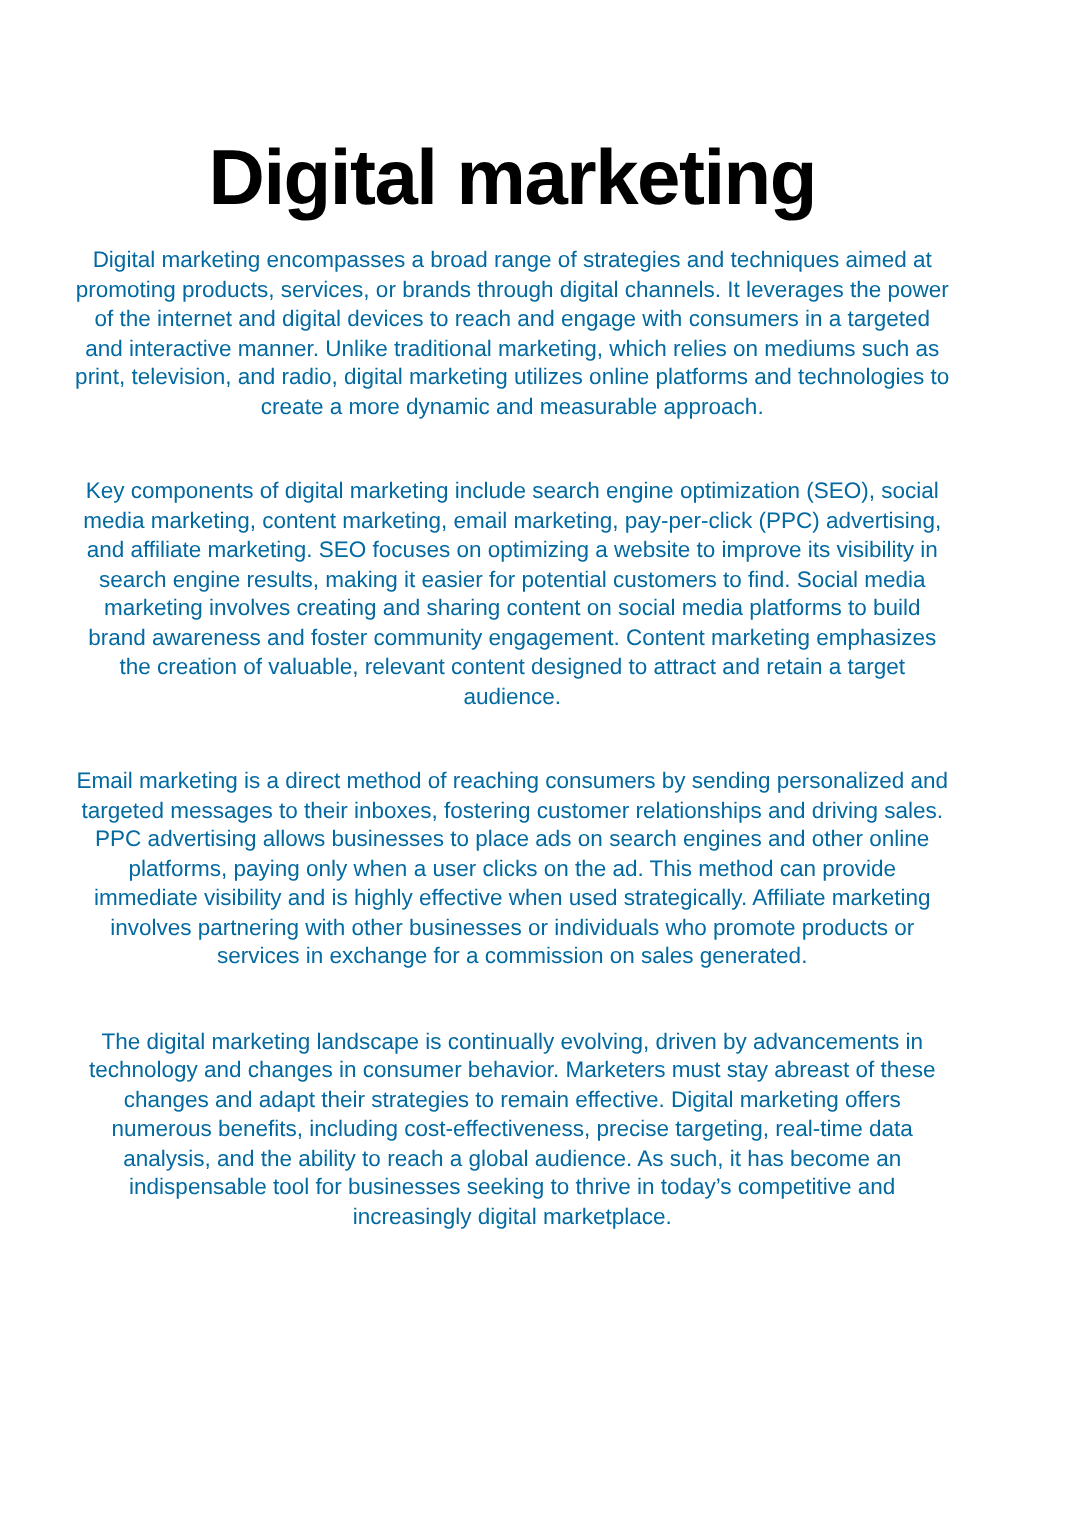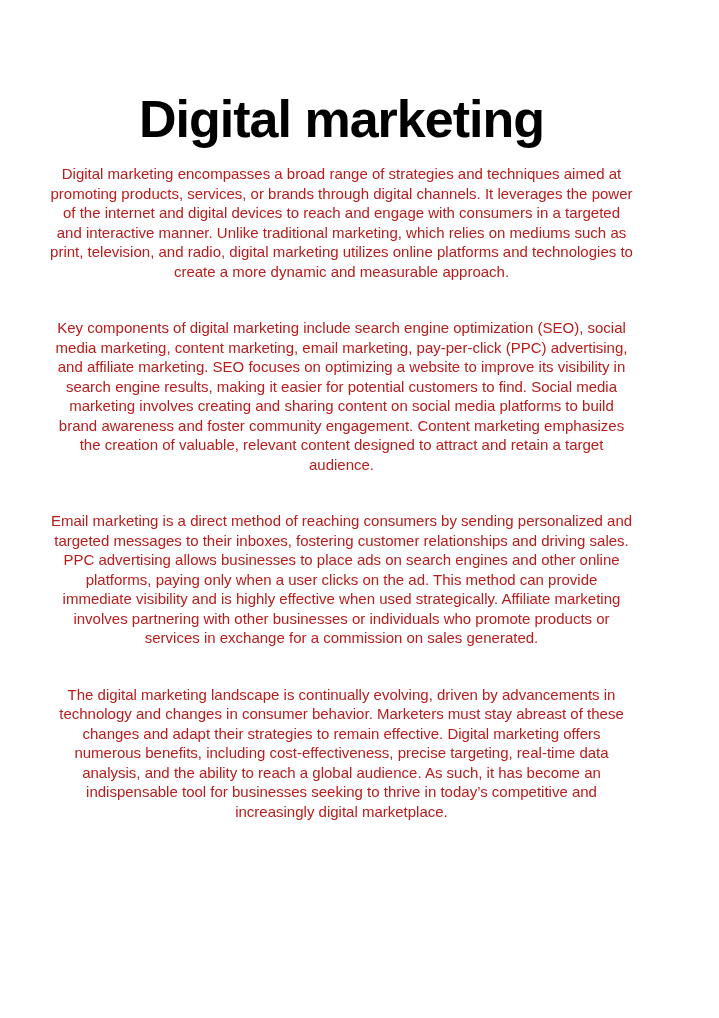--- a/index.html
+++ b/index.html
@@ -25,21 +25,21 @@
     line-height: 62px;
     text-align: center;
     color: #000000;
     letter-spacing: -1px;
     margin-bottom: 14px;
   }
   .doc-paragraph {
     font-size: 15px;
     line-height: 19.5px;
     text-align: center;
-    color: #b91c1c;
+    color: #0369a1;
     margin-bottom: 37px;
   }
 </style>
 </head>
 <body>
 
 <div class="page">
   <h1 class="doc-title">Digital marketing</h1>
 
   <p class="doc-paragraph">Digital marketing encompasses a broad range of strategies and techniques aimed at promoting products, services, or brands through digital channels. It leverages the power of the internet and digital devices to reach and engage with consumers in a targeted and interactive manner. Unlike traditional marketing, which relies on mediums such as print, television, and radio, digital marketing utilizes online platforms and technologies to create a more dynamic and measurable approach.</p>

